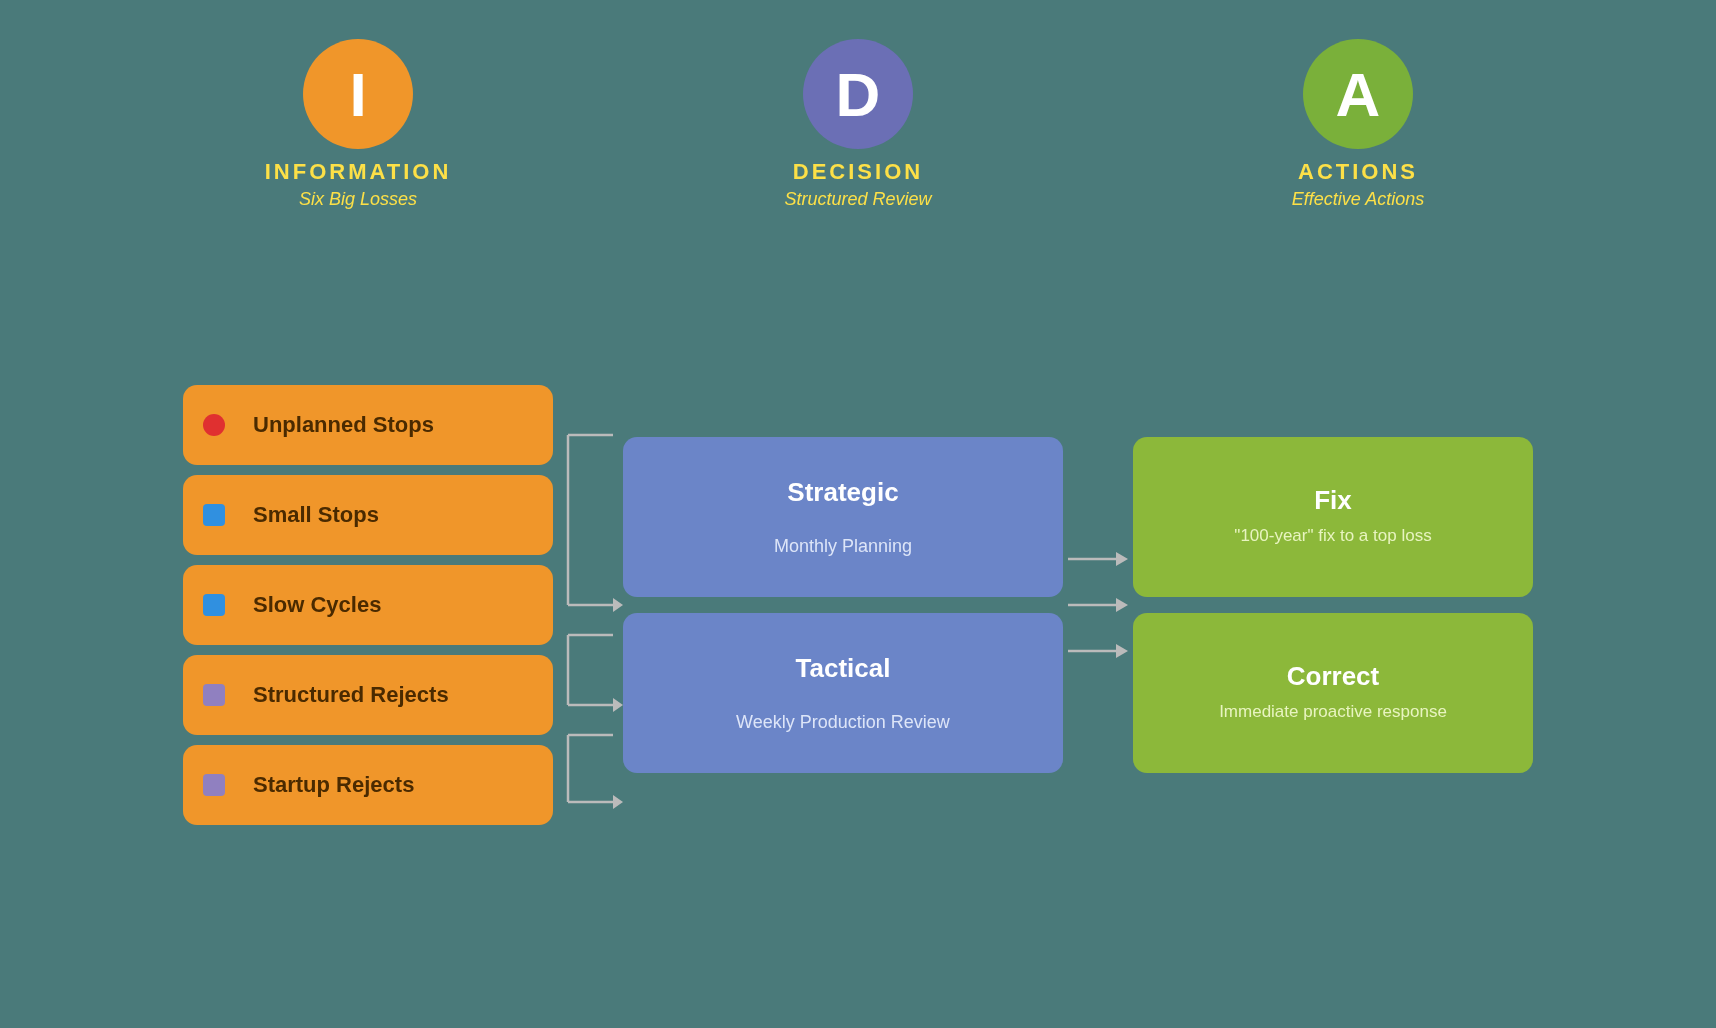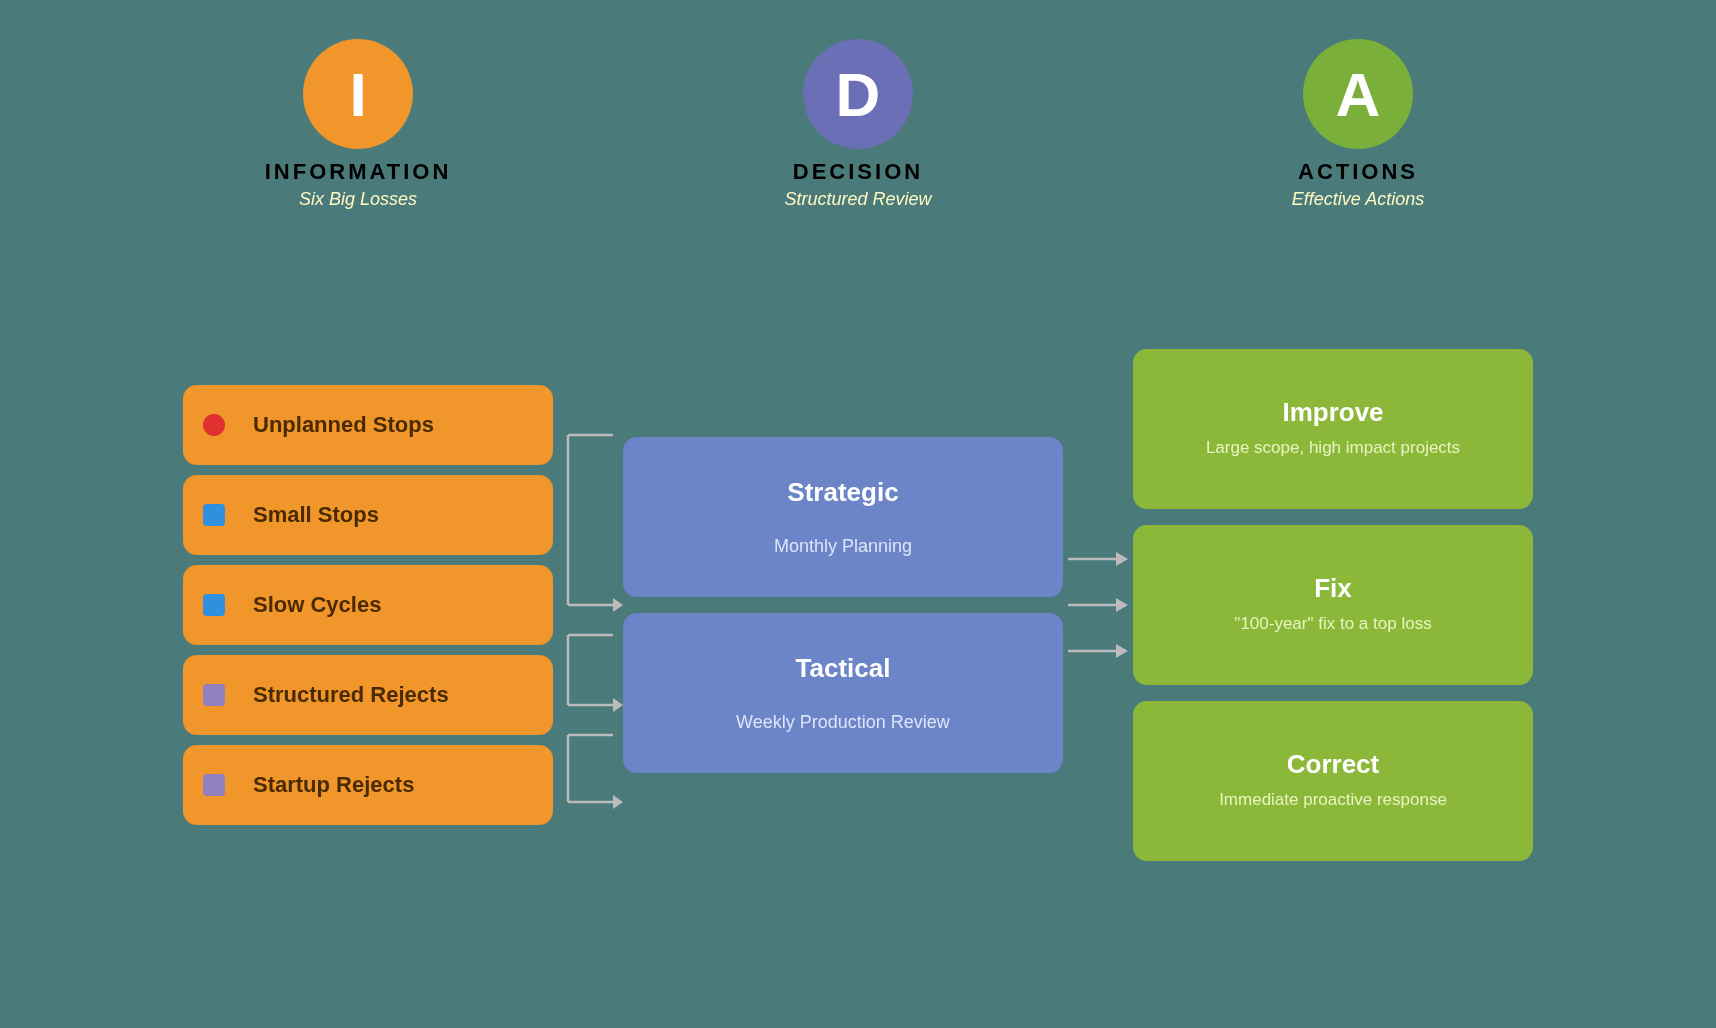--- a/index.html
+++ b/index.html
@@ -54,26 +54,26 @@
 
     .circle-orange { background-color: #f0962a; }
     .circle-blue   { background-color: #6b6fb5; }
     .circle-green  { background-color: #7ab03a; }
 
     .col-title {
       font-size: 22px;
       font-weight: 700;
       letter-spacing: 3px;
       text-transform: uppercase;
-      color: #000000;
+      color: #fde047;
     }
 
     .col-subtitle {
       font-size: 18px;
-      color: #fef9c3;
+      color: #fde047;
       font-style: italic;
       margin-top: -6px;
     }
 
     
     .left-col {
       width: 380px;
       display: flex;
       flex-direction: column;
       gap: 10px;
@@ -317,24 +317,20 @@
           <polygon points="48,8 60,15 48,22" fill="#bbb"></polygon>
         </svg>
         <svg class="single-arrow" viewBox="0 0 60 30">
           <line x1="0" y1="15" x2="48" y2="15" stroke="#bbb" stroke-width="2.5"></line>
           <polygon points="48,8 60,15 48,22" fill="#bbb"></polygon>
         </svg>
       </div>
 
       <div class="right-col">
 
-      <div class="action-box">
-            <div class="action-title">Improve</div>
-            <div class="action-subtitle">Large scope, high impact projects</div>
-          </div>
           <div class="action-box">
             <div class="action-title">Fix</div>
             <div class="action-subtitle">"100-year" fix to a top loss</div>
           </div>
           <div class="action-box">
             <div class="action-title">Correct</div>
             <div class="action-subtitle">Immediate proactive response</div>
           </div>
         </div>
 

